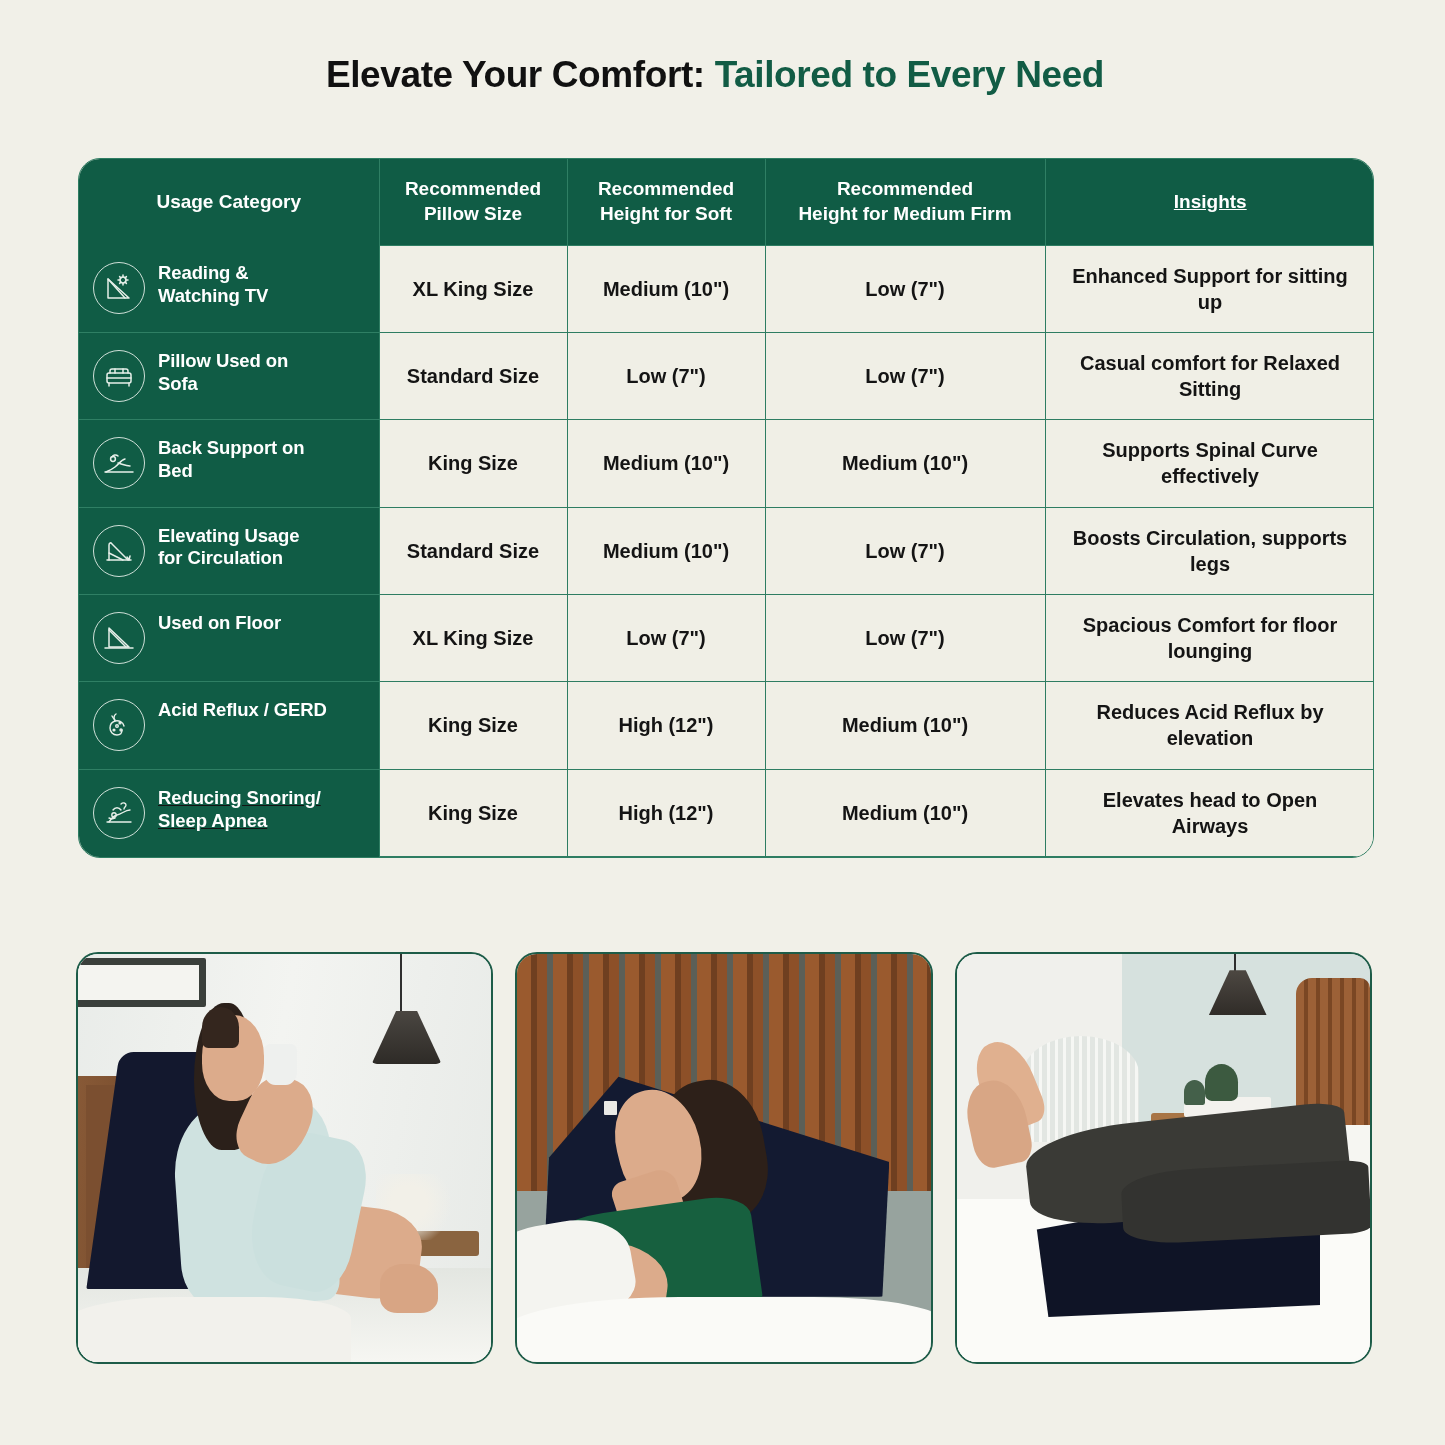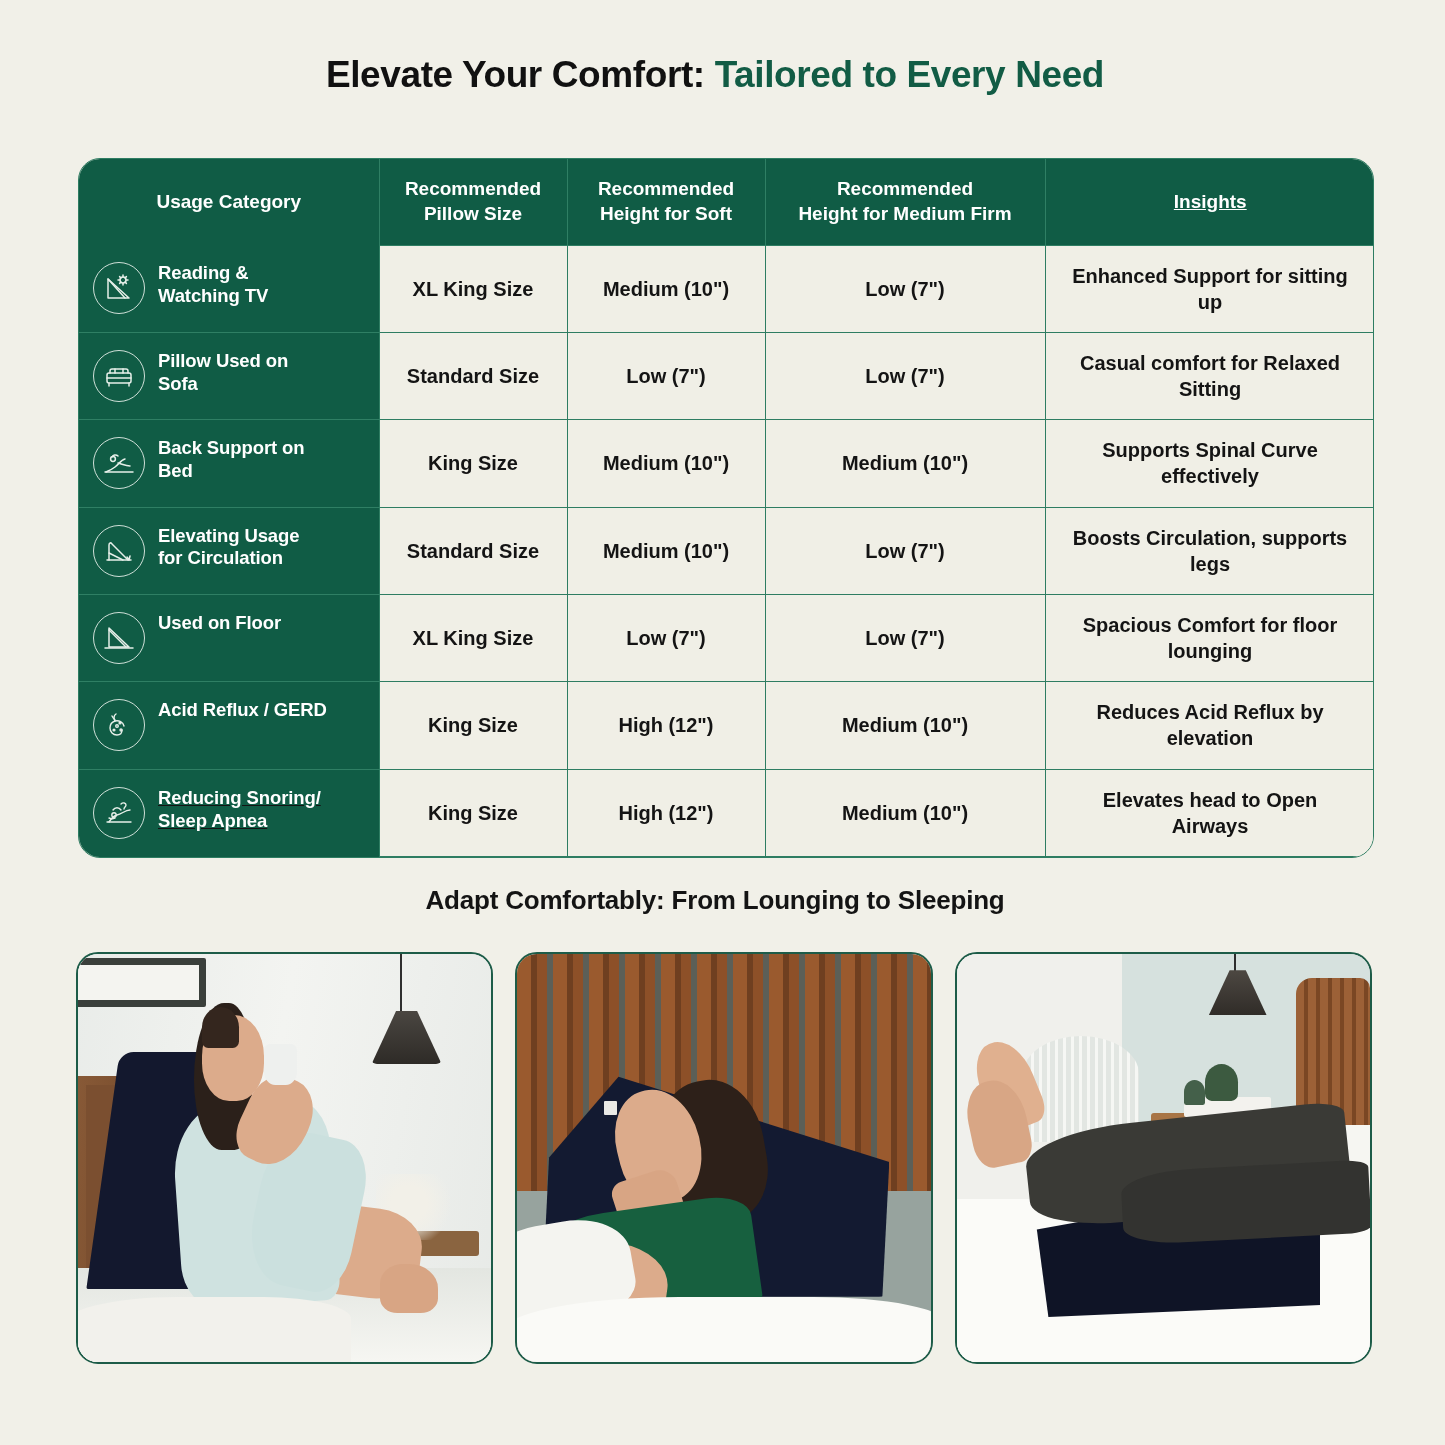--- a/index.html
+++ b/index.html
@@ -396,21 +396,20 @@
           <td>King Size</td>
           <td>High (12")</td>
           <td>Medium (10")</td>
           <td class="insight">Elevates head to Open Airways</td>
         </tr>
 
       </tbody>
     </table>
   </div>
 
-  <div class="subtitle">Adapt Comfortably: From Lounging to Sleeping</div>
 
   <div class="photos">
 
     <div class="photo">
       <div class="ph-inner">
         <div class="p1-wall"></div>
         <div class="p1-frame"></div>
         <div class="p1-hdbd"></div>
         <div class="p1-hdbd2"></div>
         <div class="p1-bed"></div>

